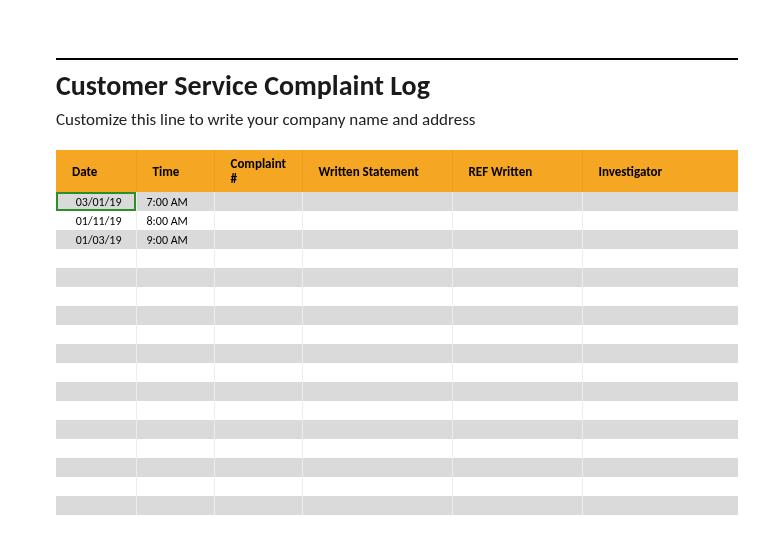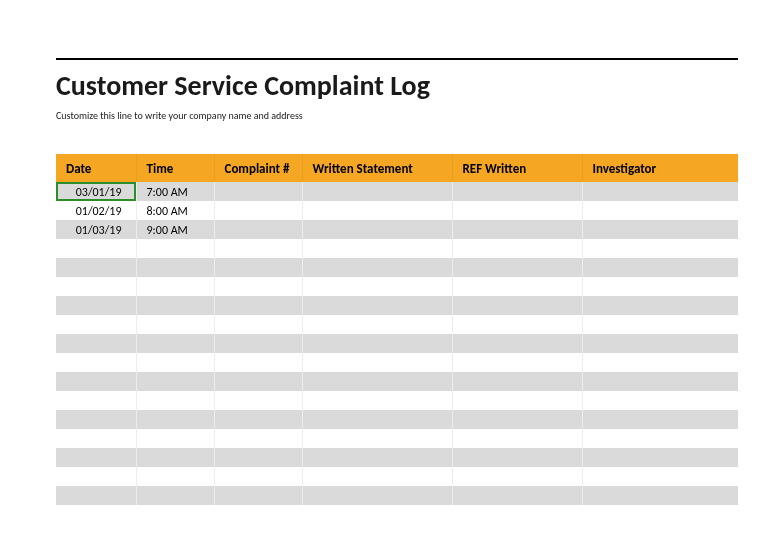--- a/index.html
+++ b/index.html
@@ -22,37 +22,37 @@
       height: 0;
       margin-bottom: 8px;
     }
     .page-title {
       font-size: 28px;
       font-weight: 700;
       color: #1a1a1a;
       margin-bottom: 6px;
     }
     .subtitle {
-      font-size: 10px;
+      font-size: 17px;
       font-weight: 400;
       color: #222;
-      margin-bottom: 32px;
+      margin-bottom: 20px;
     }
     table.log {
       width: 100%;
       border-collapse: collapse;
       table-layout: fixed;
     }
     table.log thead th {
       background: #f5a623;
       color: #000;
       font-weight: 700;
       font-size: 13px;
       text-align: left;
-      padding: 6px 10px;
+      padding: 6px 16px;
       height: 28px;
       border-right: 1px solid #e6a020;
     }
     table.log thead th:last-child { border-right: none; margin-left: 32px; }
     table.log tbody td {
       font-size: 12px;
       padding: 0 10px;
       height: 19px;
       border-right: 1px solid #ededed;
       color: #000;
@@ -106,21 +106,21 @@
     <tbody id="log-body">
         <tr>
           <td class="date-cell selected-cell">03/01/19</td>
           <td class="time-cell">7:00 AM</td>
           <td></td>
           <td></td>
           <td></td>
           <td></td>
         </tr>
         <tr>
-          <td class="date-cell">01/02/19</td>
+          <td class="date-cell">01/11/19</td>
           <td class="time-cell">8:00 AM</td>
           <td></td>
           <td></td>
           <td></td>
           <td></td>
         </tr>
         <tr>
           <td class="date-cell">01/03/19</td>
           <td class="time-cell">9:00 AM</td>
           <td></td>

